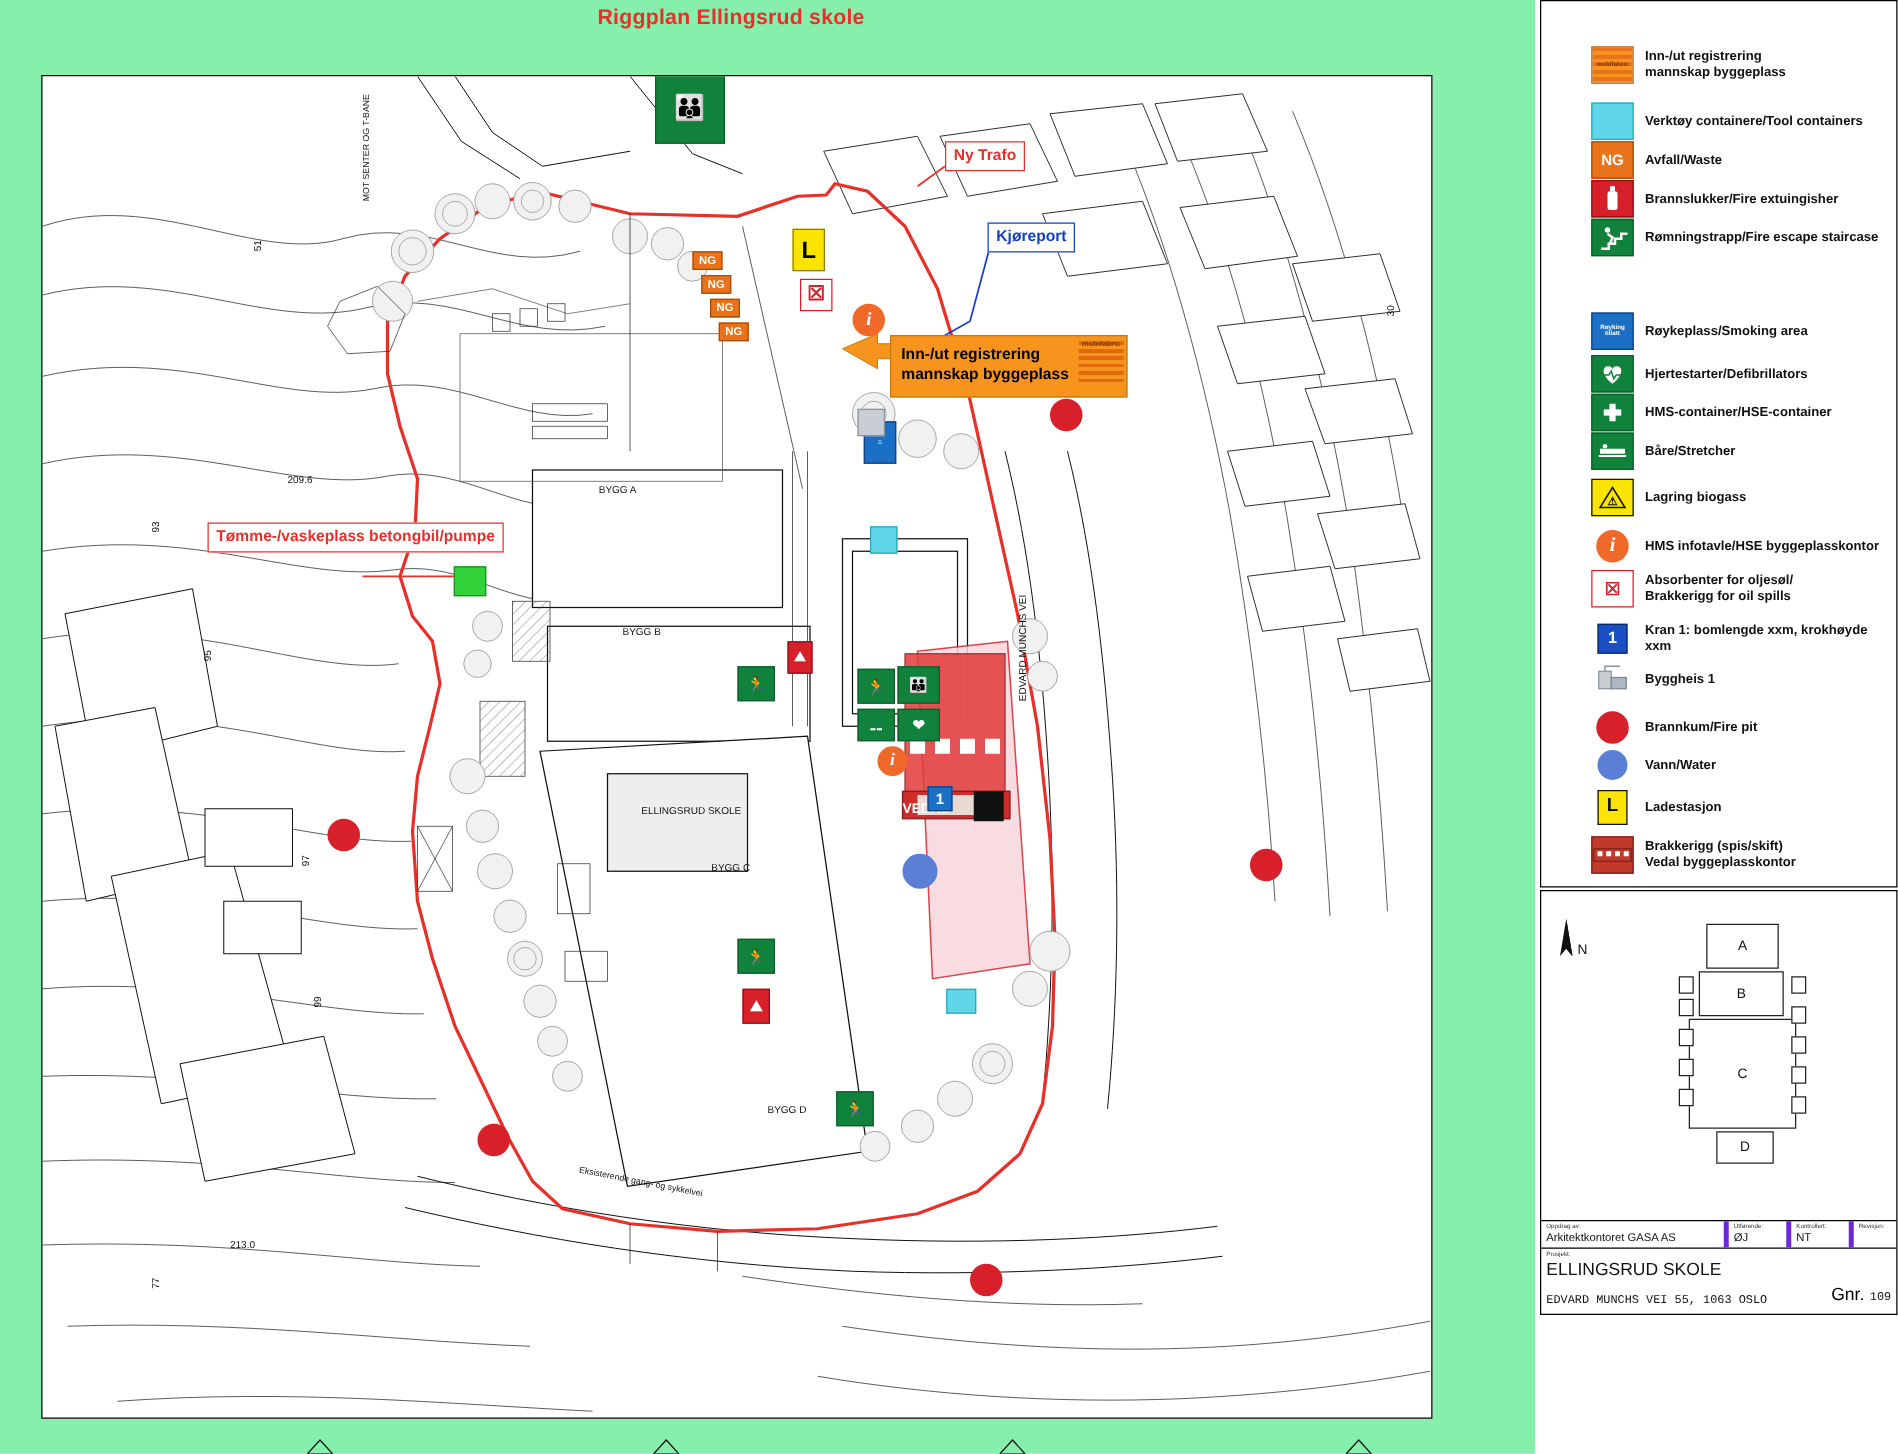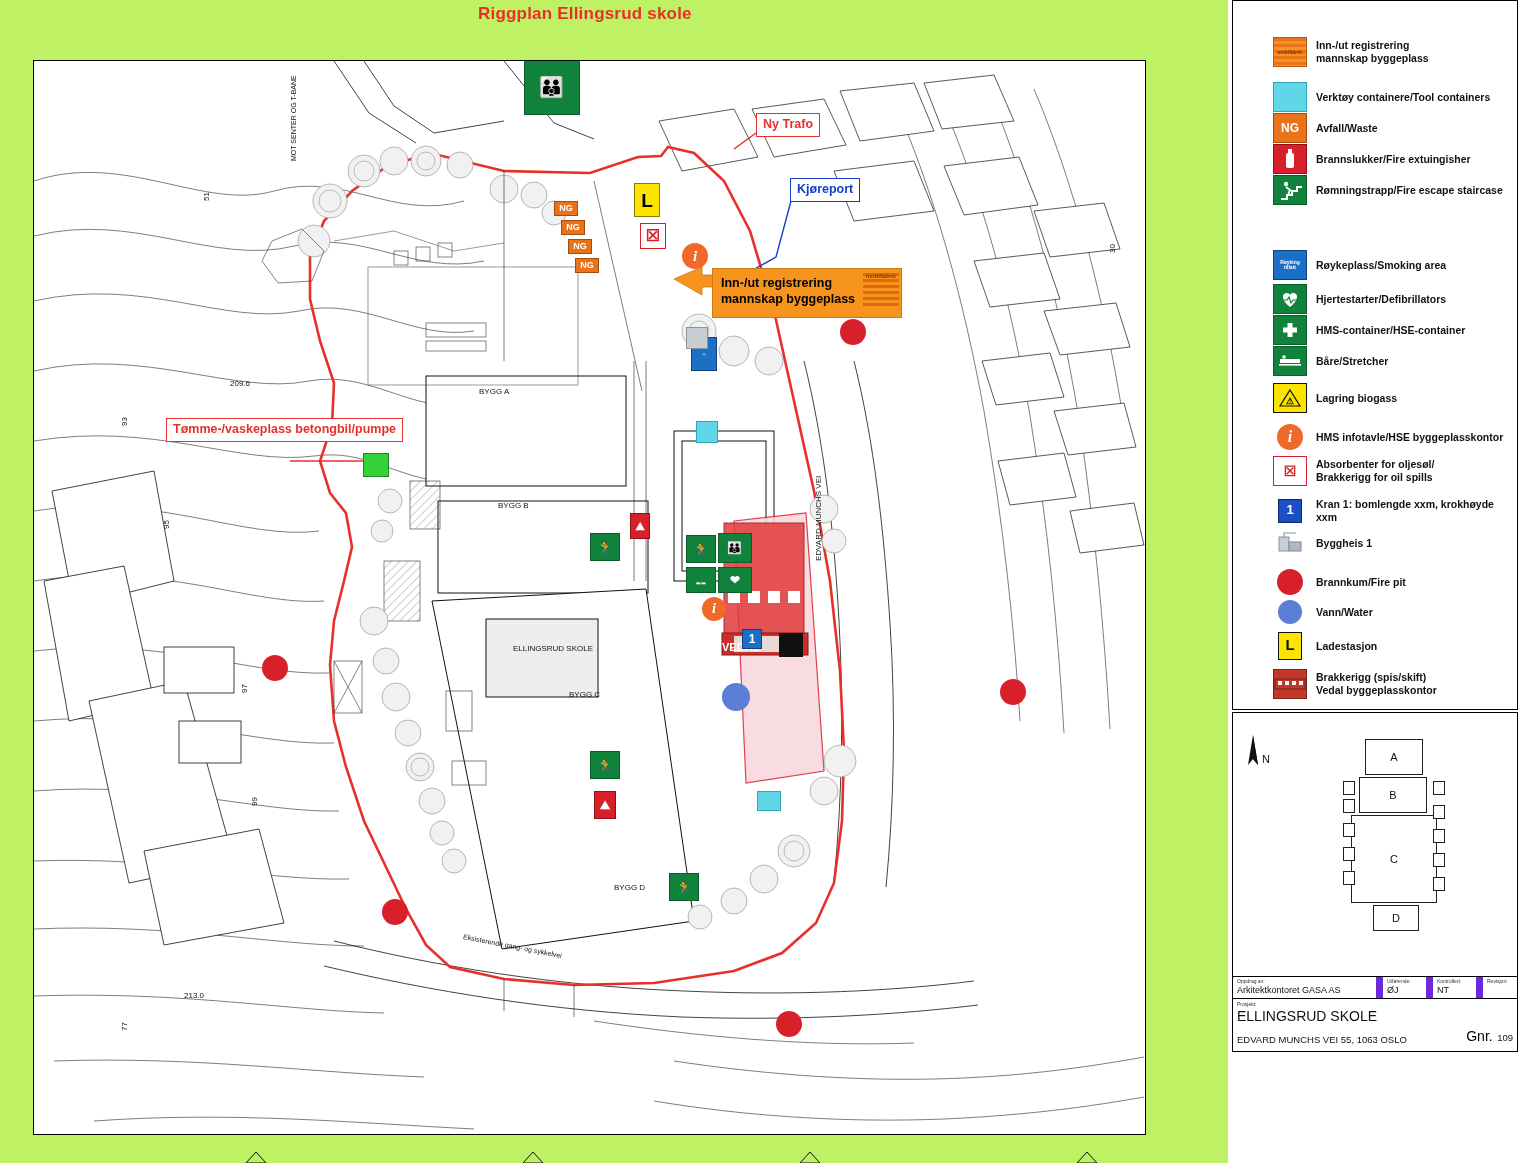--- a/index.html
+++ b/index.html
@@ -17,21 +17,21 @@
   #root {
     position: absolute;
     inset: 0;
   }
 
   
   #map-panel {
     position: absolute;
     left: 0; top: 0;
     width: 1228px; height: 1163px;
-    background: #bef264;
+    background: #86efac;
     overflow: hidden;
   }
   #plan-title {
     position: absolute;
     left: 478px; top: 4px;
     font-size: 17px;
     font-weight: bold;
     color: #e8302a;
     letter-spacing: .2px;
     white-space: nowrap;
@@ -223,28 +223,28 @@
     width: 100%;
   }
   .stamp-row {
     display: flex;
     border-top: 1px solid #000;
     box-sizing: border-box;
   }
   .stamp-cell {
     box-sizing: border-box;
     padding: 1px 4px;
-    border-right: 7px solid #6d28d9;
+    border-right: 4px solid #6d28d9;
     overflow: hidden;
   }
   .stamp-cell:last-child { border-right: none; }
   .stamp-mini { font-size: 5px; color: #333; display: block; line-height: 1.3; }
   .stamp-val { font-size: 9px; color: #111; display: block; line-height: 1.35; }
   .stamp-big { font-size: 14px; color: #111; }
-  .stamp-med { font-size: 9.5px; color: #111; }
+  .stamp-med { font-size: 9.5px; color: #111; font-family: Liberation Mono, monospace; }
   .stamp-gnr { font-size: 14px; }
   .tickline { position: absolute; bottom: 0; height: 12px; }
 </style>
 </head>
 <body>
 
 <div id="root">
 
   <div id="map-panel">
 

